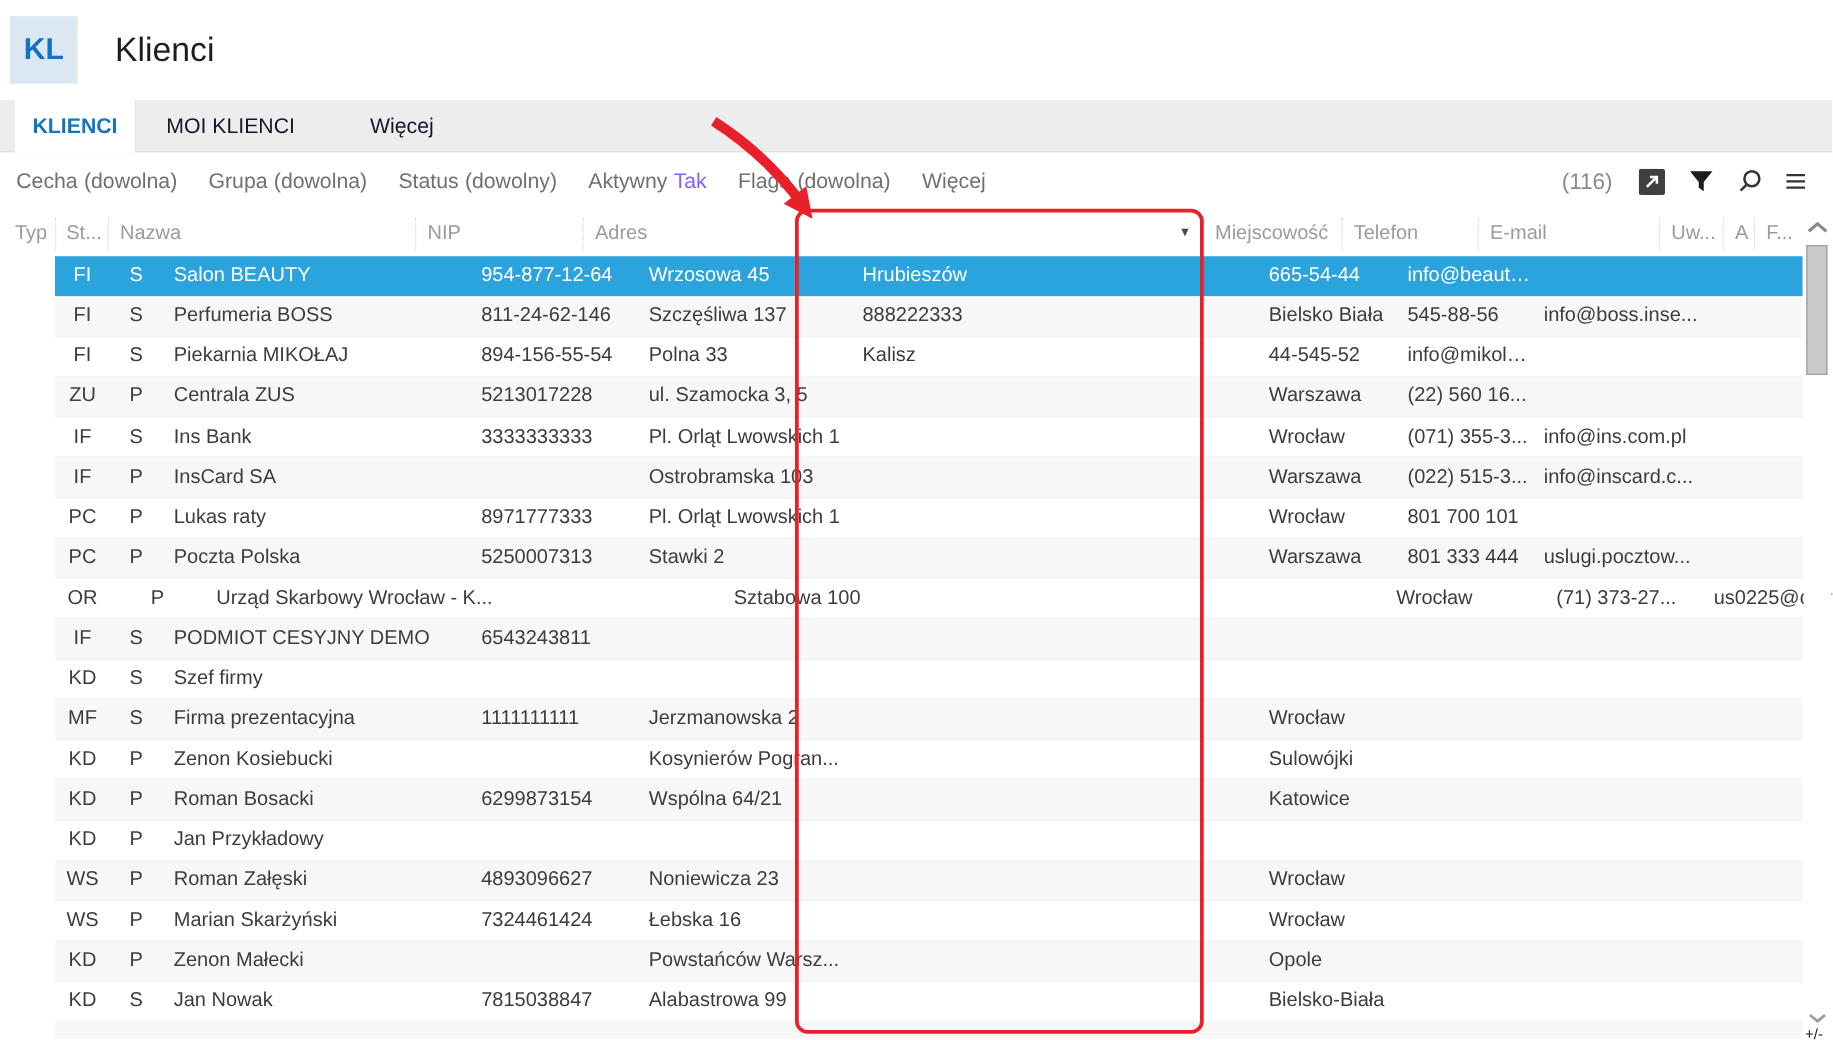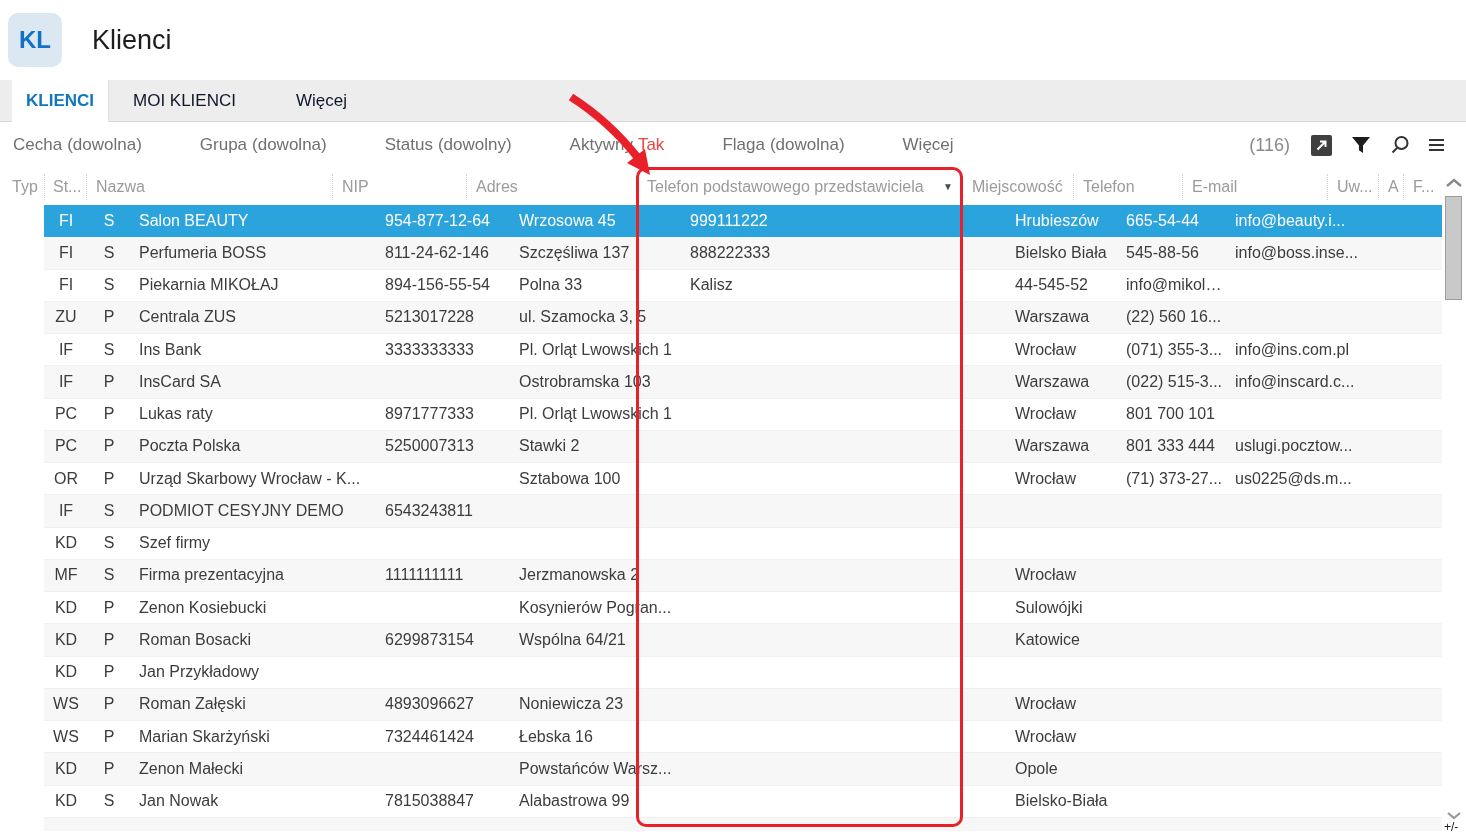--- a/index.html
+++ b/index.html
@@ -4,39 +4,39 @@
 <style>
   * { margin:0; padding:0; box-sizing:border-box; }
   html,body { width:1466px; height:832px; overflow:hidden; background:#fff;
               font-family:"Liberation Sans","DejaVu Sans",sans-serif; }
   .app { position:relative; width:1466px; height:832px; background:#fff; overflow:hidden; }
 
   
   .header { height:80px; display:flex; align-items:center; background:#fff; }
   .logo-tile { width:54px; height:54px; margin-left:8px; background:#dbe8f1;
                display:flex; align-items:center; justify-content:center;
-               color:#1371c8; font-size:24px; font-weight:bold;border-radius:10px; }
+               color:#1371c8; font-size:24px; font-weight:bold; }
   .page-title { margin-left:30px; font-size:27px; color:#1d1d1d; }
 
   
   .tabs { height:42px; background:#ededed; border-bottom:1px solid #d9d9d9;
           display:flex; align-items:stretch; }
   .tab { display:flex; align-items:center; padding:0 14px; margin-right:10px;
          font-size:17px; color:#0f172a; cursor:default; white-space:nowrap; }
   .tab.active { background:#fff; color:#1176bc; font-weight:bold;
                 border-right:1px solid #e2e2e2; margin-bottom:-1px; }
   .tab.t1 { margin-left:12px; } .tab.t3 { margin-left:16px; } .tab.t4 { margin-left:22px; }
 
   
   .filterbar { height:46px; background:#fff; display:flex; align-items:center;
-               padding:0 22px 0 13px; font-size:17px; color:#707070;gap:33px; }
+               padding:0 22px 0 13px; font-size:17px; color:#707070; }
   .filter-item { margin-right:25px; white-space:nowrap; }
   .filter-item .val { margin-left:5px; }
   .filter-item .val:empty { margin-left:0; }
-  .filter-item .val.accent { color:#ef4444; }
+  .filter-item .val.accent { color:#8b5cf6; }
   .filter-right { margin-left:auto; display:flex; align-items:center; gap:19px; }
   .count { color:#8a8a8a; font-size:18px; margin-right:2px; }
   .icon-btn { display:flex; align-items:center; justify-content:center; }
 
   
   .tablewrap { position:relative; width:1182px; }
   .thead { display:grid; height:37px; align-items:center; background:#fff;
            color:#9b9b9b; font-size:16px; width:1442px; }
   .hcell { display:flex; align-items:center; height:26px; padding-left:9px;
            border-left:1px dotted #d4d4d4; overflow:hidden; white-space:nowrap; }
@@ -143,21 +143,20 @@
         <div class="hcell c-nazwa">
           <span>Nazwa</span>
         </div>
         <div class="hcell c-nip">
           <span>NIP</span>
         </div>
         <div class="hcell c-adres">
           <span>Adres</span>
         </div>
         <div class="hcell c-tel_przedst">
-          <span>Telefon podstawowego przedstawiciela</span>
           <span class="sort">▼</span>
         </div>
         <div class="hcell c-miejscowosc">
           <span>Miejscowość</span>
         </div>
         <div class="hcell c-telefon">
           <span>Telefon</span>
         </div>
         <div class="hcell c-email">
           <span>E-mail</span>
@@ -172,21 +171,20 @@
           <span>F...</span>
         </div>
       </div>
     <div class="tbody" id="tbody">
         <div class="trow selected" style="grid-template-columns: 44px 42px 246px 134px 171px 325px 111px 109px 145px 51px 25px 39px;">
           <div class="cell c-typ">FI</div>
           <div class="cell c-st">S</div>
           <div class="cell c-nazwa">Salon BEAUTY</div>
           <div class="cell c-nip">954-877-12-64</div>
           <div class="cell c-adres">Wrzosowa 45</div>
-          <div class="cell c-tel_przedst">999111222</div>
           <div class="cell c-miejscowosc">Hrubieszów</div>
           <div class="cell c-telefon">665-54-44</div>
           <div class="cell c-email">info@beauty.i...</div>
           <div class="cell c-uw"></div>
           <div class="cell c-a"></div>
           <div class="cell c-f"></div>
         </div>
         <div class="trow alt" style="grid-template-columns: 44px 42px 246px 134px 171px 325px 111px 109px 145px 51px 25px 39px;">
           <div class="cell c-typ">FI</div>
           <div class="cell c-st">S</div>
@@ -277,21 +275,21 @@
           <div class="cell c-nip">5250007313</div>
           <div class="cell c-adres">Stawki 2</div>
           <div class="cell c-tel_przedst"></div>
           <div class="cell c-miejscowosc">Warszawa</div>
           <div class="cell c-telefon">801 333 444</div>
           <div class="cell c-email">uslugi.pocztow...</div>
           <div class="cell c-uw"></div>
           <div class="cell c-a"></div>
           <div class="cell c-f"></div>
         </div>
-        <div class="trow" style="grid-template-columns: 44px 42px 246px 134px 171px 325px 111px 109px 145px 51px 25px 39px;">
+        <div class="trow" style="grid-template-columns: 44px 42px 246px 134px 171px 325px 111px 109px 145px 51px 25px 39px; gap: 17px;">
           <div class="cell c-typ">OR</div>
           <div class="cell c-st">P</div>
           <div class="cell c-nazwa">Urząd Skarbowy Wrocław - K...</div>
           <div class="cell c-nip"></div>
           <div class="cell c-adres">Sztabowa 100</div>
           <div class="cell c-tel_przedst"></div>
           <div class="cell c-miejscowosc">Wrocław</div>
           <div class="cell c-telefon">(71) 373-27...</div>
           <div class="cell c-email">us0225@ds.m...</div>
           <div class="cell c-uw"></div>

